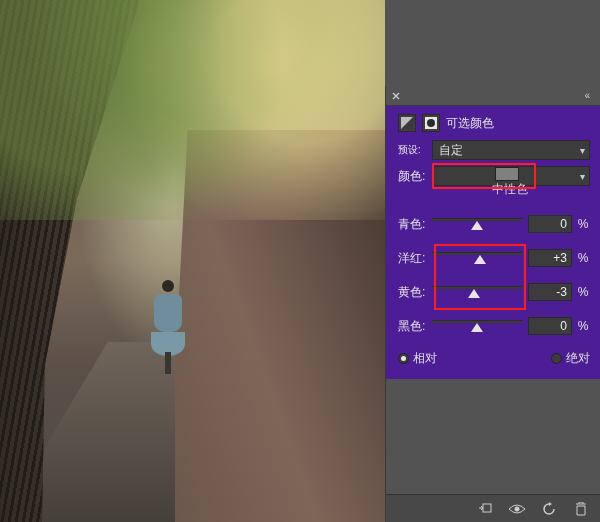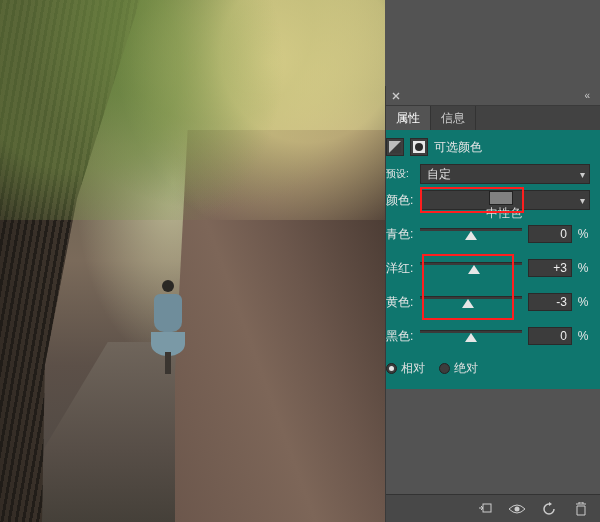--- a/index.html
+++ b/index.html
@@ -62,21 +62,21 @@
   }
   .panel-header {
     display:flex; align-items:center; height:20px; background:#535353;
     border-bottom:1px solid #3a3a3a; padding:0 4px; font-size:11px;
   }
   .close-x { width:12px;height:12px;display:flex;align-items:center;justify-content:center;color:#ccc;cursor:pointer;margin-right:6px;}
   .collapse-chev { margin-left:auto;color:#ccc;font-size:10px;padding:0 6px;}
   .tabs { display:flex; height:24px; background:#424242; font-size:12px; }
   .tab { padding:4px 10px; color:#ccc; border-right:1px solid #333; }
   .tab.active { background:#535353; color:#fff; }
-  .panel-body { padding:8px 10px 6px 0; background:#0f766e; }
+  .panel-body { padding:8px 10px 6px 12px; background:#4c1d95; }
   .adj-row { display:flex;align-items:center;gap:6px;margin-bottom:8px; }
   .adj-icon1,.adj-icon2 {
     width:18px;height:18px;display:flex;align-items:center;justify-content:center;
     background:#3e3e3e;border:1px solid #2b2b2b;
   }
   .adj-icon1 svg, .adj-icon2 svg { display:block; }
   .adj-title { font-size:12px;color:#e6e6e6; }
   .row { display:flex;align-items:center;margin-bottom:6px;position:relative; }
   .row-label { width:34px;color:#e6e6e6;font-size:10px;flex:none; }
   .row2-label { width:34px;color:#e6e6e6;font-size:12px;flex:none; }
@@ -99,21 +99,21 @@
   .thumb {
     position:absolute; top:11px; width:0;height:0;
     border-left:6px solid transparent;border-right:6px solid transparent;border-bottom:9px solid #e6e6e6;
     transform:translateX(-6px);
   }
   .valbox {
     width:44px;height:18px;background:#3c3c3c;border:1px solid #2a2a2a;
     color:#eee;text-align:right;padding:0 4px;font-size:12px;margin-left:6px;flex:none;line-height:16px;
   }
   .pct { width:14px;text-align:center;color:#e6e6e6;font-size:12px;flex:none;margin-left:4px;}
-  .radio-row { display:flex;justify-content:flex-start;gap:14px;margin:10px 0 6px;font-size:12px; }
+  .radio-row { display:flex;justify-content:space-between;gap:14px;margin:10px 0 6px;font-size:12px; }
   .radio { display:flex;align-items:center;gap:4px;cursor:pointer; }
   .rcircle { width:11px;height:11px;border-radius:50%;border:1px solid #222;background:#3c3c3c;display:flex;align-items:center;justify-content:center; }
   .rcircle.checked::after { content:"";width:5px;height:5px;border-radius:50%;background:#e6e6e6; }
   .footer {
     margin-top:auto; height:28px; background:#484848; border-top:1px solid #333;
     display:flex;align-items:center;justify-content:flex-end;gap:10px;padding:0 8px;
   }
   .fbtn { width:22px;height:18px;display:flex;align-items:center;justify-content:center;color:#ccc; }
   .fbtn svg { display:block; }
   .panel-col { display:flex;flex-direction:column;height:100%; }
@@ -143,24 +143,20 @@
 
     <div class="panel-header">
       <span class="close-x">
         <svg width="8" height="8" viewBox="0 0 8 8">
               <path d="M1 1 L7 7 M7 1 L1 7" stroke="#ccc" stroke-width="1.4"></path>
             </svg>
       </span>
       <span class="collapse-chev">«</span>
     </div>
 
-    <div class="tabs">
-      <div class="tab active">属性</div>
-      <div class="tab">信息</div>
-    </div>
 
     <div class="panel-body">
       <div class="adj-row">
         <span class="adj-icon1">
           <svg width="14" height="14" viewBox="0 0 14 14">
                 <rect x="1" y="1" width="12" height="12" fill="#bdbdbd"></rect>
                 <path d="M1 13 L13 1 L13 13 Z" fill="#3a3a3a"></path>
               </svg>
         </span>
         <span class="adj-icon2">
@@ -173,21 +169,21 @@
       </div>
 
       <div class="row">
         <span class="row-label">预设:</span>
         <div class="select">
           <span>自定</span>
           <span class="chev">▾</span>
         </div>
       </div>
 
-      <div class="row" style="margin-bottom:10px;">
+      <div class="row" style="margin-bottom:24px;">
         <span class="row2-label">颜色:</span>
         <div class="select" style="padding-left:4px;flex-direction:column;">
           <span class="swatch"></span>
           <span>中性色</span>
           <span class="chev">▾</span>
         </div>
         <div class="hl-red" style="left:34px;top:-3px;width:104px;height:26px;"></div>
       </div>
 
       <div class="row slider-row">

